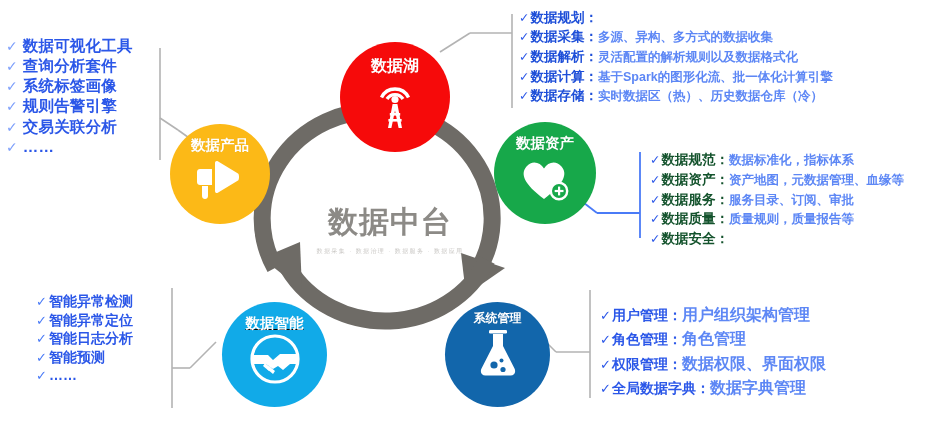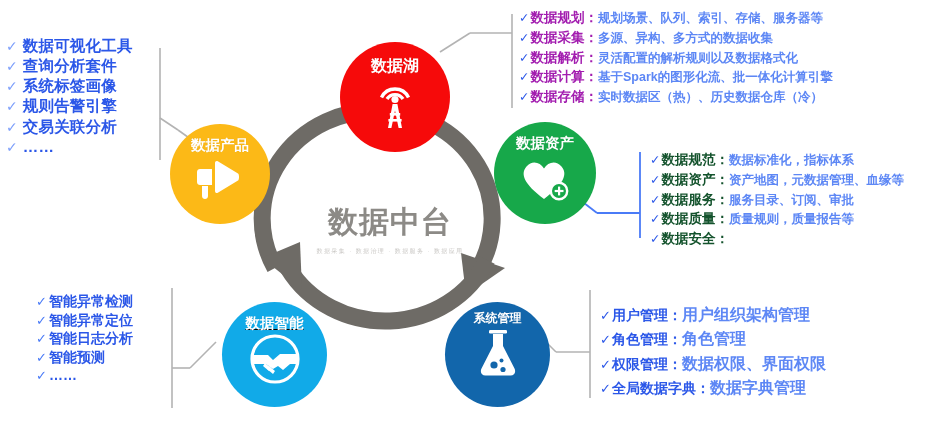--- a/index.html
+++ b/index.html
@@ -41,21 +41,21 @@
   
   #list-intelligence{left:36px;top:292px;font-size:14px;}
   #list-intelligence .row{line-height:1.33;}
   #list-intelligence .tick{font-size:13px;color:#4a7bf7;margin-right:2px;}
   #list-intelligence .term{color:#2b57e8;}
 
   
   #list-lake{left:519px;top:8px;font-size:13.5px;}
   #list-lake .row{line-height:1.42;}
   #list-lake .tick{font-size:12.5px;color:#2b57e8;margin-right:1px;}
-  #list-lake .term{color:#a21caf;font-family:Liberation Serif, serif;}
+  #list-lake .term{color:#1d4ed8;font-family:Liberation Serif, serif;}
   #list-lake .desc{color:#5d87f5;font-size:12.5px;}
 
   
   #list-assets{left:650px;top:150px;font-size:13.5px;}
   #list-assets .row{line-height:1.42;}
   #list-assets .tick{font-size:12.5px;color:#2b57e8;margin-right:1px;}
   #list-assets .term{color:#14532d;}
   #list-assets .desc{color:#5d87f5;font-size:12.5px;}
 
   
@@ -244,21 +244,20 @@
       </div>
       <div class="row">
         <span class="tick">✓</span>
         <span class="term">……</span>
       </div>
     </div>
   <div class="bullets" id="list-lake">
       <div class="row">
         <span class="tick">✓</span>
         <span class="term">数据规划：</span>
-        <span class="desc">规划场景、队列、索引、存储、服务器等</span>
       </div>
       <div class="row">
         <span class="tick">✓</span>
         <span class="term">数据采集：</span>
         <span class="desc">多源、异构、多方式的数据收集</span>
       </div>
       <div class="row">
         <span class="tick">✓</span>
         <span class="term">数据解析：</span>
         <span class="desc">灵活配置的解析规则以及数据格式化</span>

